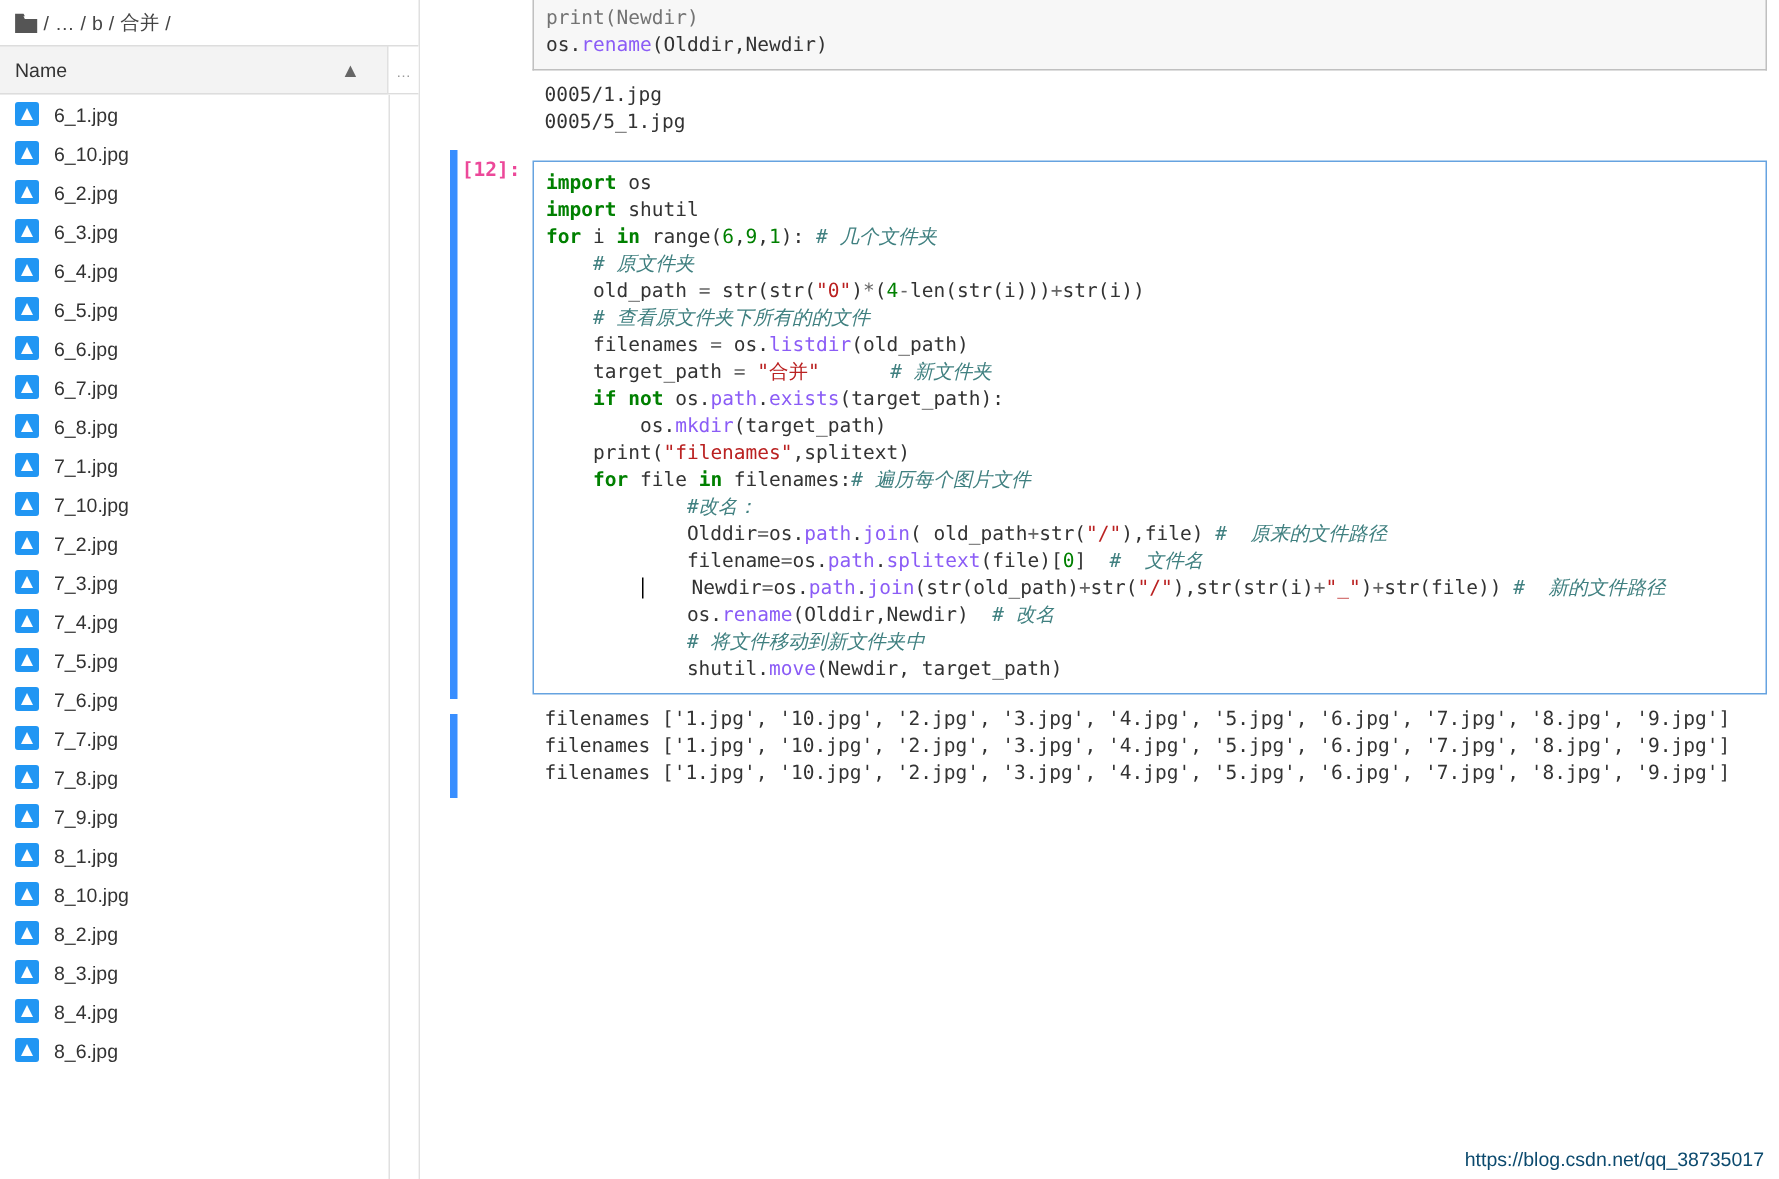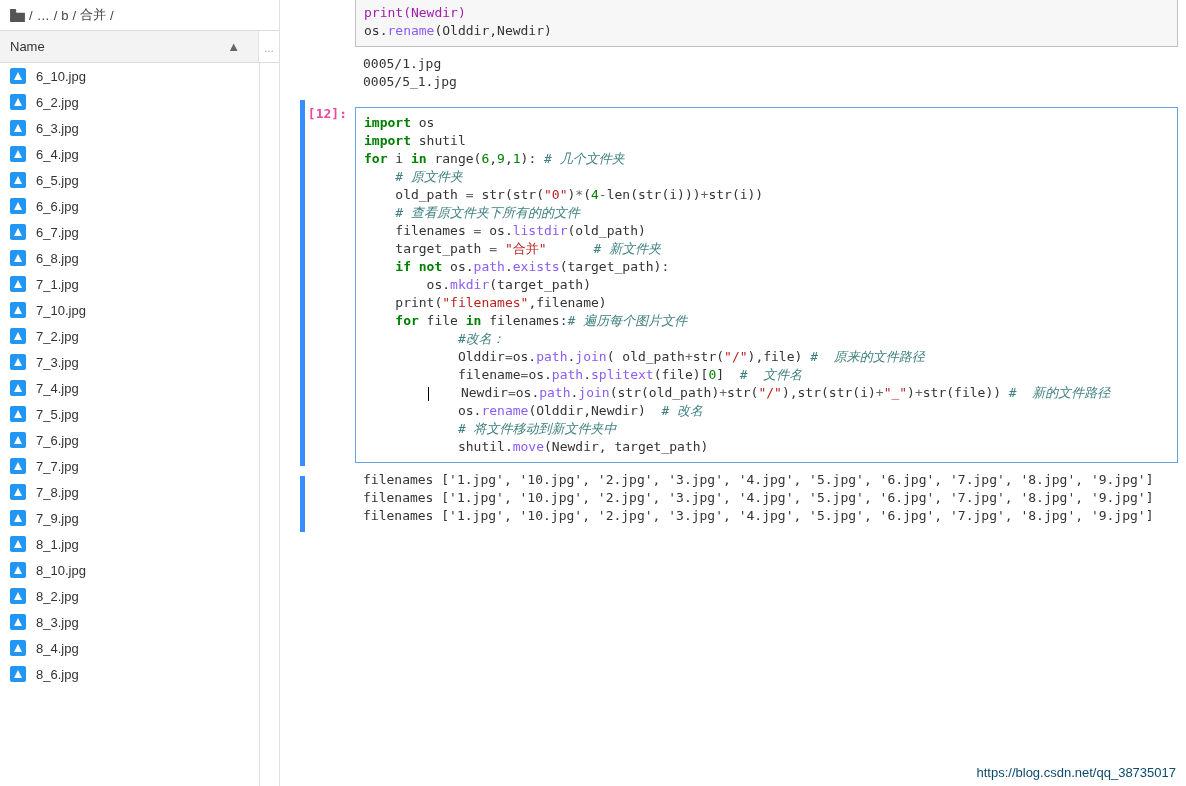--- a/index.html
+++ b/index.html
@@ -26,21 +26,21 @@
 .content { flex: 1; font-family: "DejaVu Sans Mono", Consolas, monospace; font-size: 13px; line-height: 18px; padding-right: 8px; }
 .code-cell { border: 1px solid #c0c0c0; background: #f7f7f7; padding: 6px 8px; white-space: pre; overflow: visible; margin-bottom: 4px; }
 .code-cell.active { border: 1px solid #66a3e0; background: #fff; }
 .output { white-space: pre; padding: 4px 8px; color: #333; margin-bottom: 12px; }
 .kw { color: #008000; font-weight: bold; }
 .fn { color: #8b5cf6; }
 .str { color: #ba2121; }
 .num { color: #008000; }
 .cmt { color: #408080; font-style: italic; }
 .op { color: #666; }
-.builtin { color: #a21caf; }
+.builtin { color: #737373; }
 .cursor { display: inline-block; width: 1px; height: 14px; background: #000; vertical-align: middle; margin: 0 1px; }
 .watermark { position: absolute; right: 10px; bottom: 6px; color: #0c4a6e; font-size: 13px; font-family: Arial; }
 </style>
 </head>
 <body>
 
 <div class="container">
   <div class="sidebar">
     <div class="breadcrumb">
       <span class="folder-icon">
@@ -58,20 +58,24 @@
     </div>
     <div style="display:flex;">
       <div class="name-header" style="flex:1;">
         <span>Name</span>
         <span class="sort-arrow">▲</span>
       </div>
       <div class="dots-col name-header" style="width:20px;justify-content:center;">…</div>
     </div>
     <div style="display:flex;flex:1;overflow:hidden;">
       <div class="file-list" id="file-list" style="flex:1;">
+          <div class="file-item">
+            <span class="file-icon"></span>
+            <span>6_1.jpg</span>
+          </div>
           <div class="file-item">
             <span class="file-icon"></span>
             <span>6_10.jpg</span>
           </div>
           <div class="file-item">
             <span class="file-icon"></span>
             <span>6_2.jpg</span>
           </div>
           <div class="file-item">
             <span class="file-icon"></span>
@@ -181,21 +185,21 @@
       <div class="code-cell active"><span class="kw">import</span><span> os</span>
 <span class="kw">import</span><span> shutil</span>
 <span class="kw">for</span><span> i </span><span class="kw">in</span><span> range(</span><span class="num">6</span><span>,</span><span class="num">9</span><span>,</span><span class="num">1</span><span>): </span><span class="cmt"># 几个文件夹</span>
 <span>    </span><span class="cmt"># 原文件夹</span>
 <span>    old_path </span><span class="op">=</span><span> str(str(</span><span class="str">"0"</span><span>)</span><span class="op">*</span><span>(</span><span class="num">4</span><span class="op">-</span><span>len(str(i)))</span><span class="op">+</span><span>str(i))</span>
 <span>    </span><span class="cmt"># 查看原文件夹下所有的的文件</span>
 <span>    filenames </span><span class="op">=</span><span> os.</span><span class="fn">listdir</span><span>(old_path)</span>
 <span>    target_path </span><span class="op">=</span><span> </span><span class="str">"合并"</span><span>      </span><span class="cmt"># 新文件夹</span>
 <span>    </span><span class="kw">if</span><span> </span><span class="kw">not</span><span> os.</span><span class="fn">path</span><span>.</span><span class="fn">exists</span><span>(target_path):</span>
 <span>        os.</span><span class="fn">mkdir</span><span>(target_path)</span>
-<span>    print(</span><span class="str">"filenames"</span><span>,filename)</span>
+<span>    print(</span><span class="str">"filenames"</span><span>,splitext)</span>
 <span>    </span><span class="kw">for</span><span> file </span><span class="kw">in</span><span> filenames:</span><span class="cmt"># 遍历每个图片文件</span>
 <span>            </span><span class="cmt">#改名：</span>
 <span>            Olddir</span><span class="op">=</span><span>os.</span><span class="fn">path</span><span>.</span><span class="fn">join</span><span>( old_path</span><span class="op">+</span><span>str(</span><span class="str">"/"</span><span>),file) </span><span class="cmt">#  原来的文件路径</span>
 <span>            filename</span><span class="op">=</span><span>os.</span><span class="fn">path</span><span>.</span><span class="fn">splitext</span><span>(file)[</span><span class="num">0</span><span>]  </span><span class="cmt">#  文件名</span>
 <span>        </span><span class="cursor"></span><span>    Newdir</span><span class="op">=</span><span>os.</span><span class="fn">path</span><span>.</span><span class="fn">join</span><span>(str(old_path)</span><span class="op">+</span><span>str(</span><span class="str">"/"</span><span>),str(str(i)</span><span class="op">+</span><span class="str">"_"</span><span>)</span><span class="op">+</span><span>str(file)) </span><span class="cmt">#  新的文件路径</span>
 <span>            os.</span><span class="fn">rename</span><span>(Olddir,Newdir)  </span><span class="cmt"># 改名</span>
 <span>            </span><span class="cmt"># 将文件移动到新文件夹中</span>
 <span>            shutil.</span><span class="fn">move</span><span>(Newdir, target_path)</span></div>
 
       <div class="output">filenames ['1.jpg', '10.jpg', '2.jpg', '3.jpg', '4.jpg', '5.jpg', '6.jpg', '7.jpg', '8.jpg', '9.jpg']

